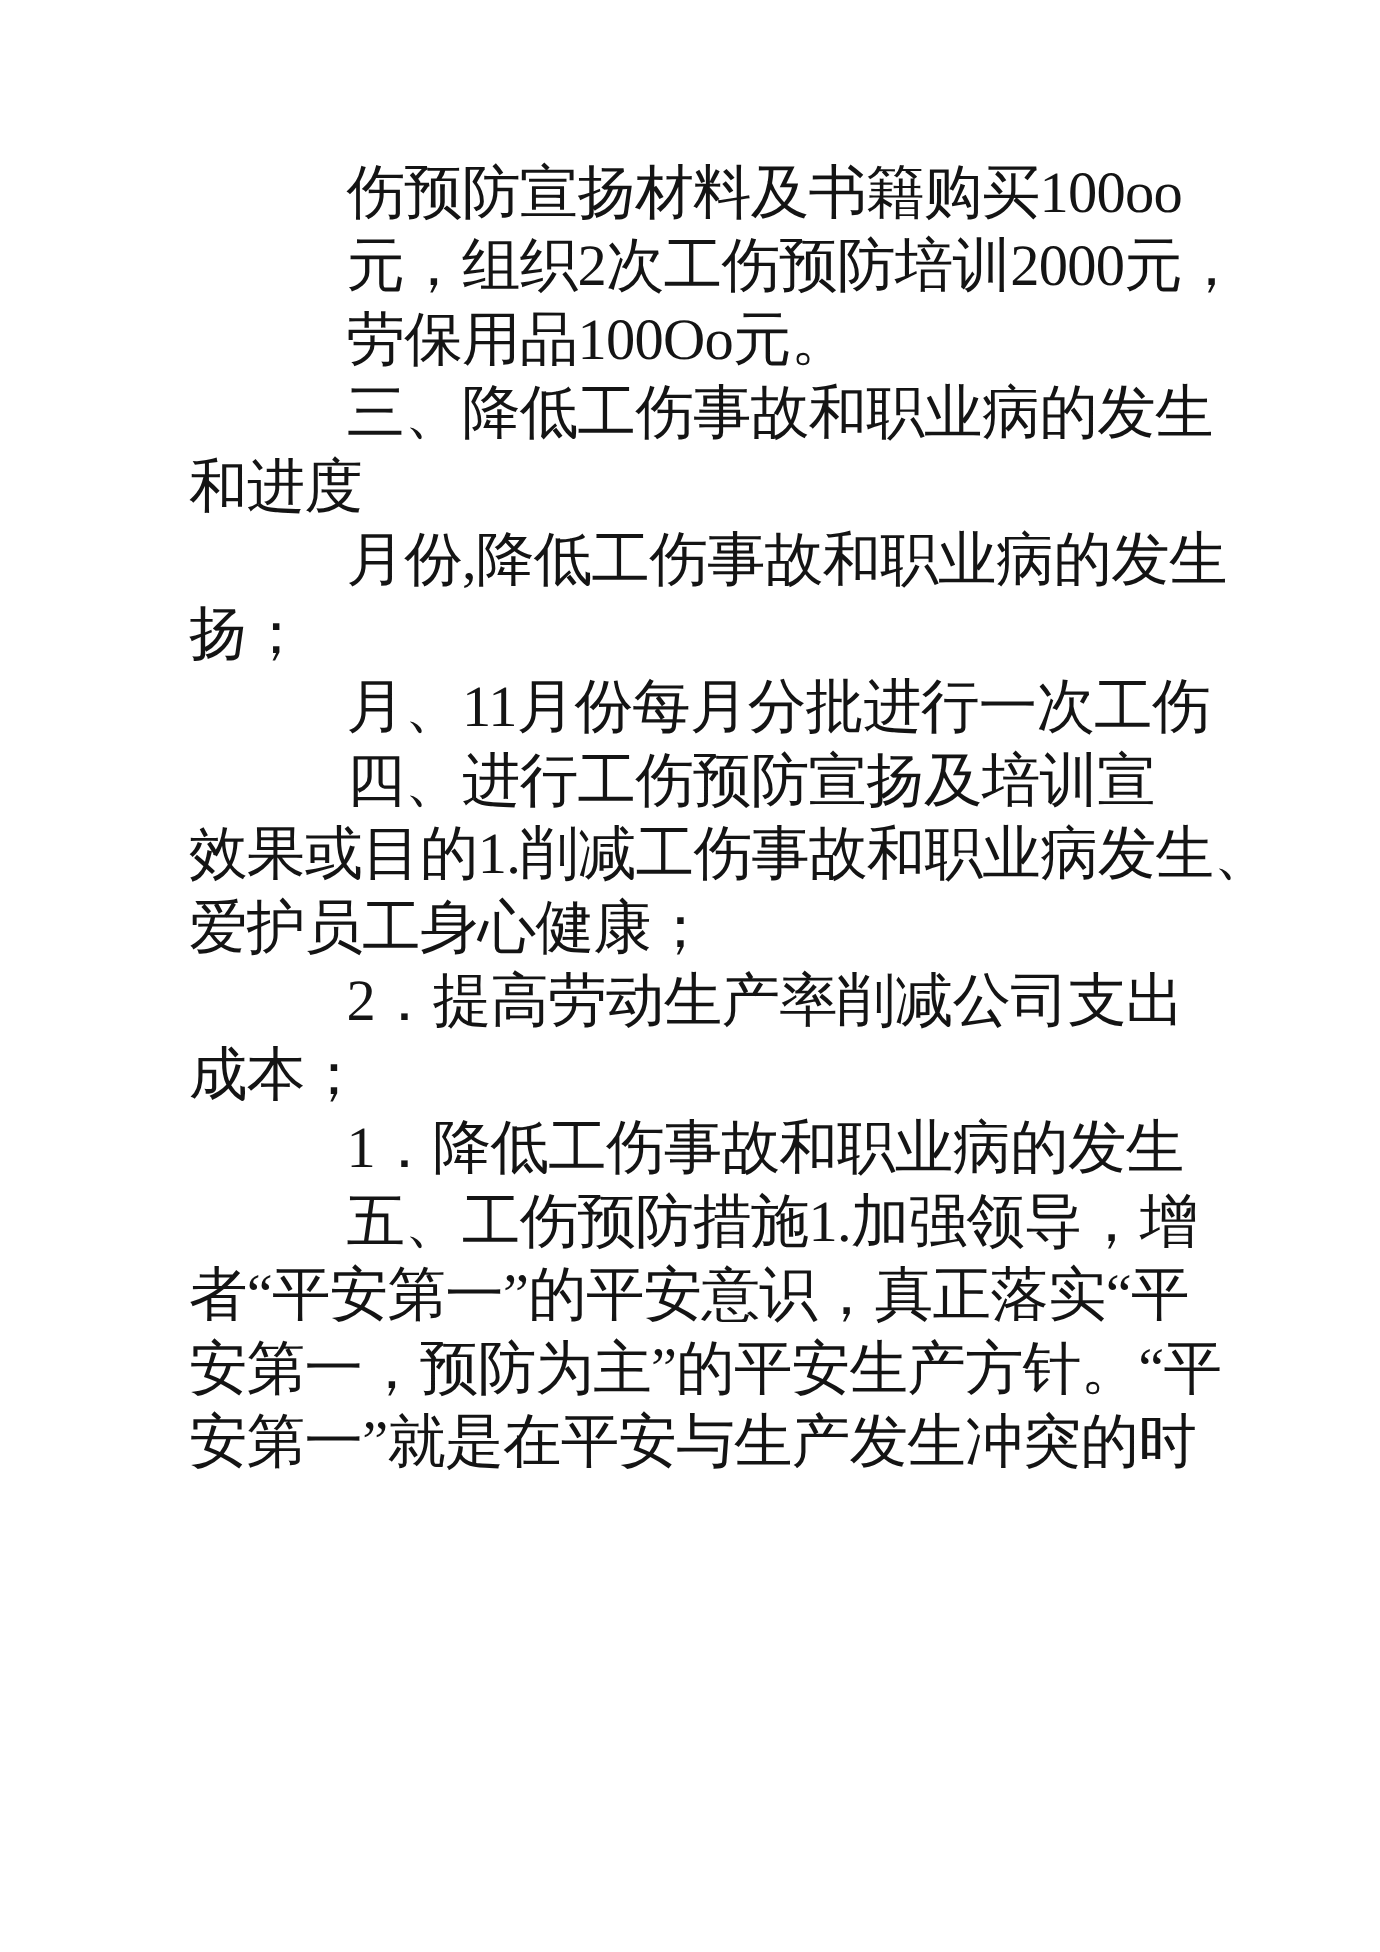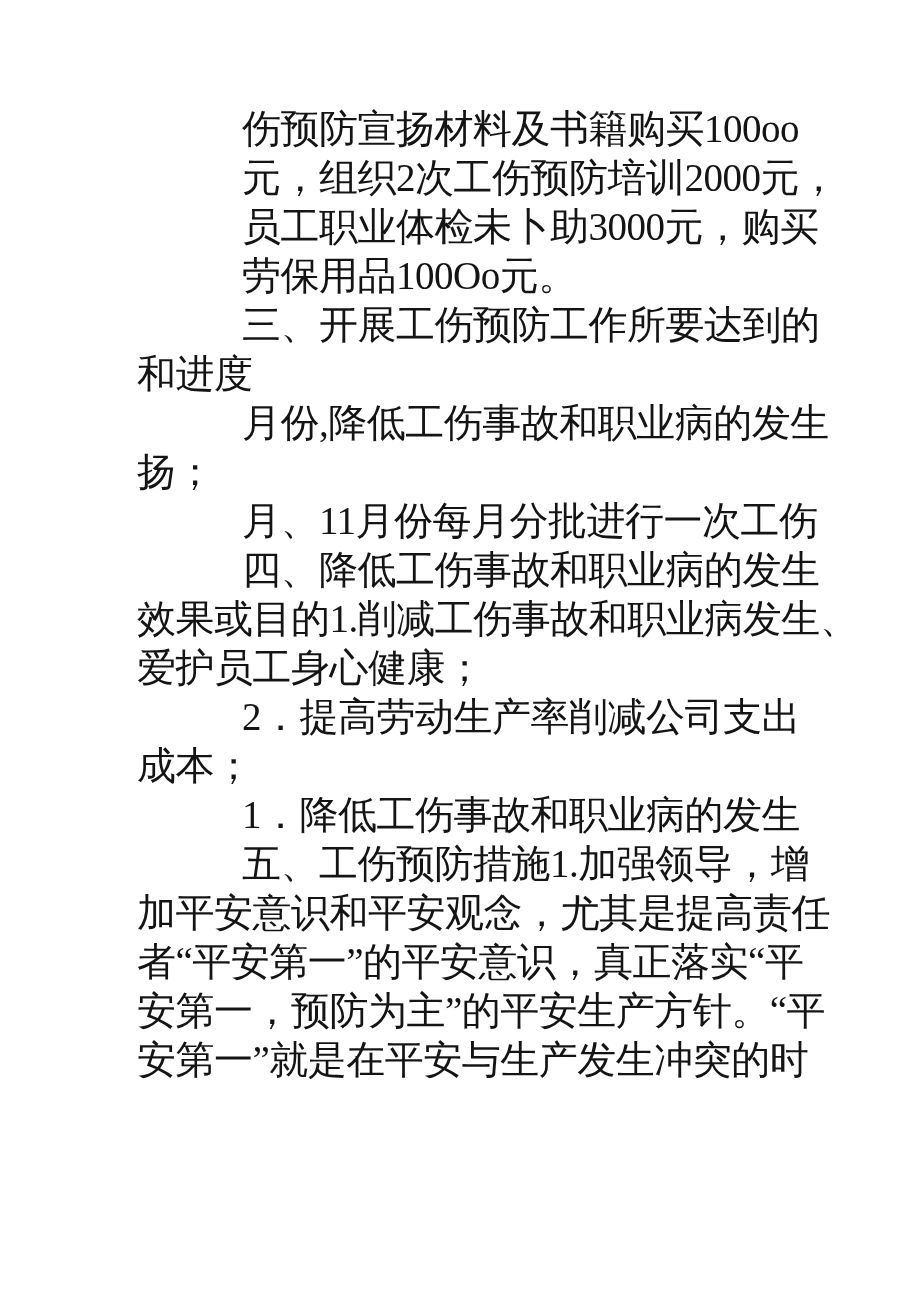--- a/index.html
+++ b/index.html
@@ -10,21 +10,21 @@
   .page {
     position: relative;
     width: 920px;
     height: 1301px;
     background: #ffffff;
     overflow: hidden;
     font-family: "Liberation Serif", "DejaVu Serif", serif;
   }
   .text-block {
     position: absolute;
-    left: 137px;
+    left: 126px;
     top: 104px;
     width: 664px;
   }
   .line {
     font-size: 39px;
     line-height: 49px;
     height: 49px;
     white-space: nowrap;
     letter-spacing: -0.5px;
     color: #141414;
@@ -34,32 +34,30 @@
     padding-left: 105px;
   }
 </style>
 </head>
 <body>
 
 <div class="page" style="background: rgb(255, 255, 255); color: rgb(20, 20, 20);">
   <div class="text-block">
       <div class="line indent">伤预防宣扬材料及书籍购买100oo</div>
       <div class="line indent">元，组织2次工伤预防培训2000元，</div>
-      <div class="line indent">员工职业体检未卜助3000元，购买</div>
       <div class="line indent">劳保用品100Oo元。</div>
-      <div class="line indent">三、开展工伤预防工作所要达到的</div>
+      <div class="line indent">三、降低工伤事故和职业病的发生</div>
       <div class="line">和进度</div>
       <div class="line indent">月份,降低工伤事故和职业病的发生</div>
       <div class="line">扬；</div>
       <div class="line indent">月、11月份每月分批进行一次工伤</div>
-      <div class="line indent">四、降低工伤事故和职业病的发生</div>
+      <div class="line indent">四、进行工伤预防宣扬及培训宣</div>
       <div class="line">效果或目的1.削减工伤事故和职业病发生、</div>
       <div class="line">爱护员工身心健康；</div>
       <div class="line indent">2．提高劳动生产率削减公司支出</div>
       <div class="line">成本；</div>
       <div class="line indent">1．降低工伤事故和职业病的发生</div>
       <div class="line indent">五、工伤预防措施1.加强领导，增</div>
-      <div class="line">加平安意识和平安观念，尤其是提高责任</div>
       <div class="line">者“平安第一”的平安意识，真正落实“平</div>
       <div class="line">安第一，预防为主”的平安生产方针。“平</div>
       <div class="line">安第一”就是在平安与生产发生冲突的时</div>
     </div>
 </div>
 
 </body></html>

